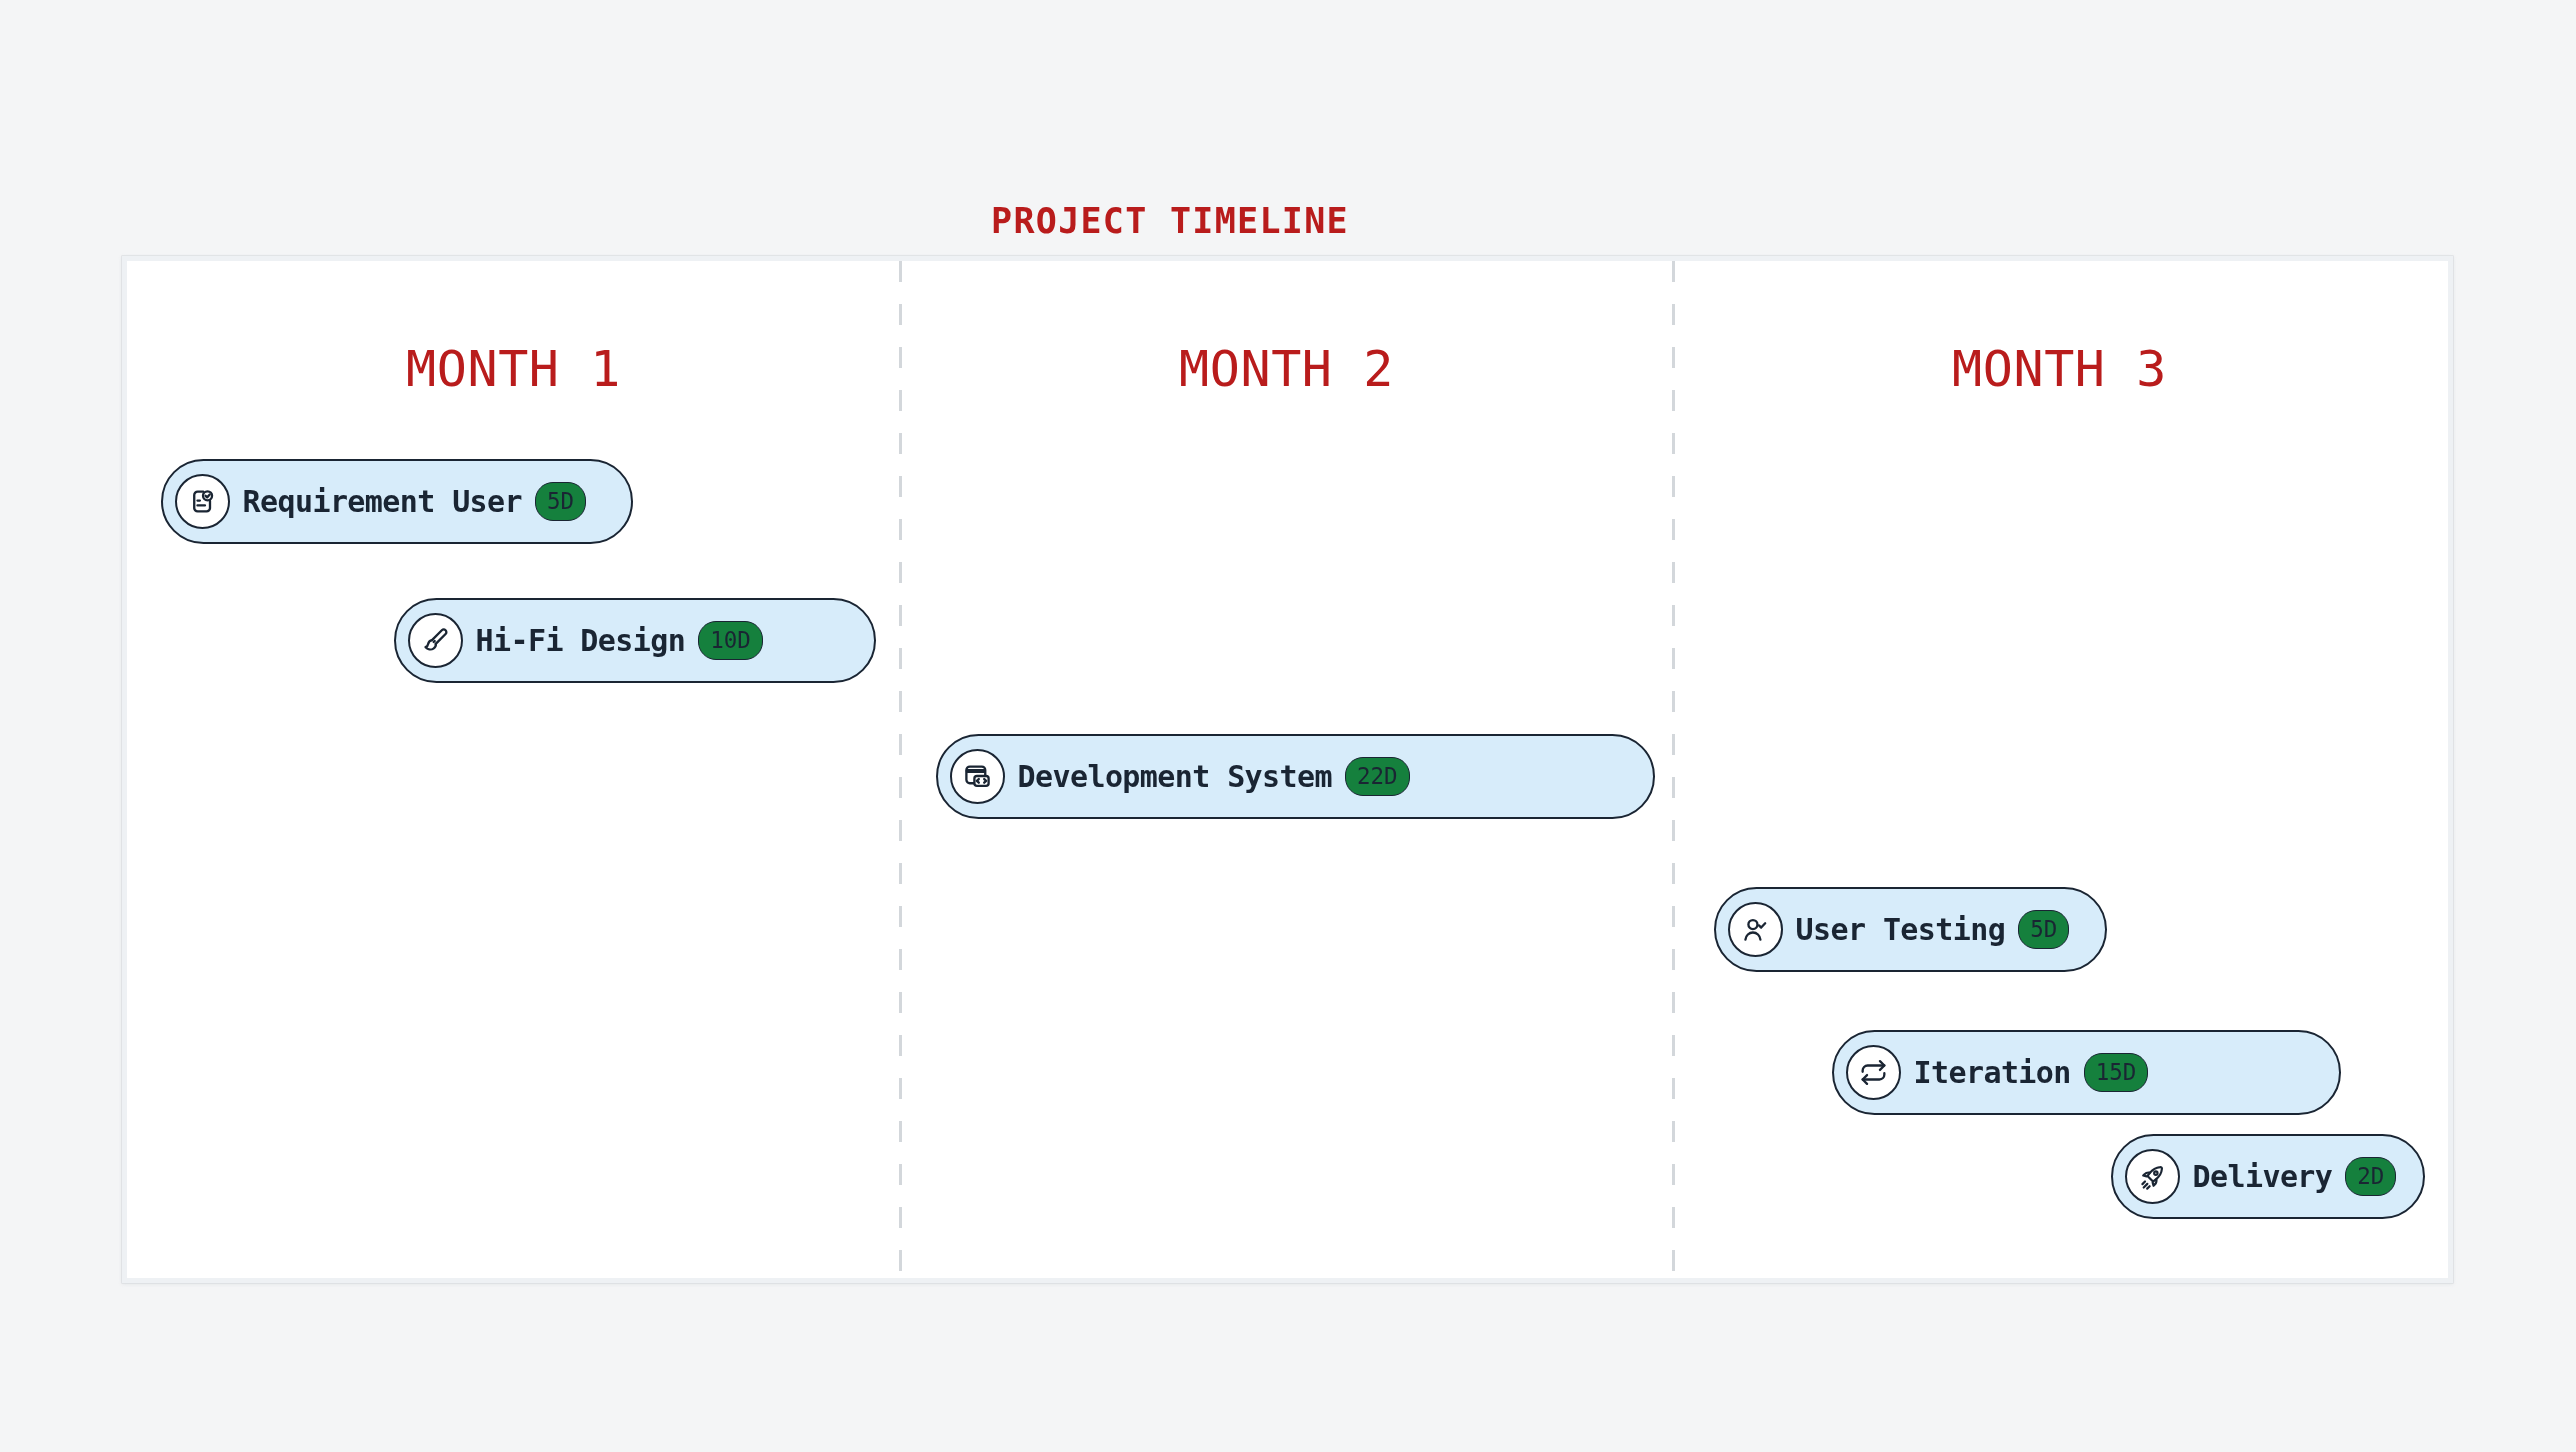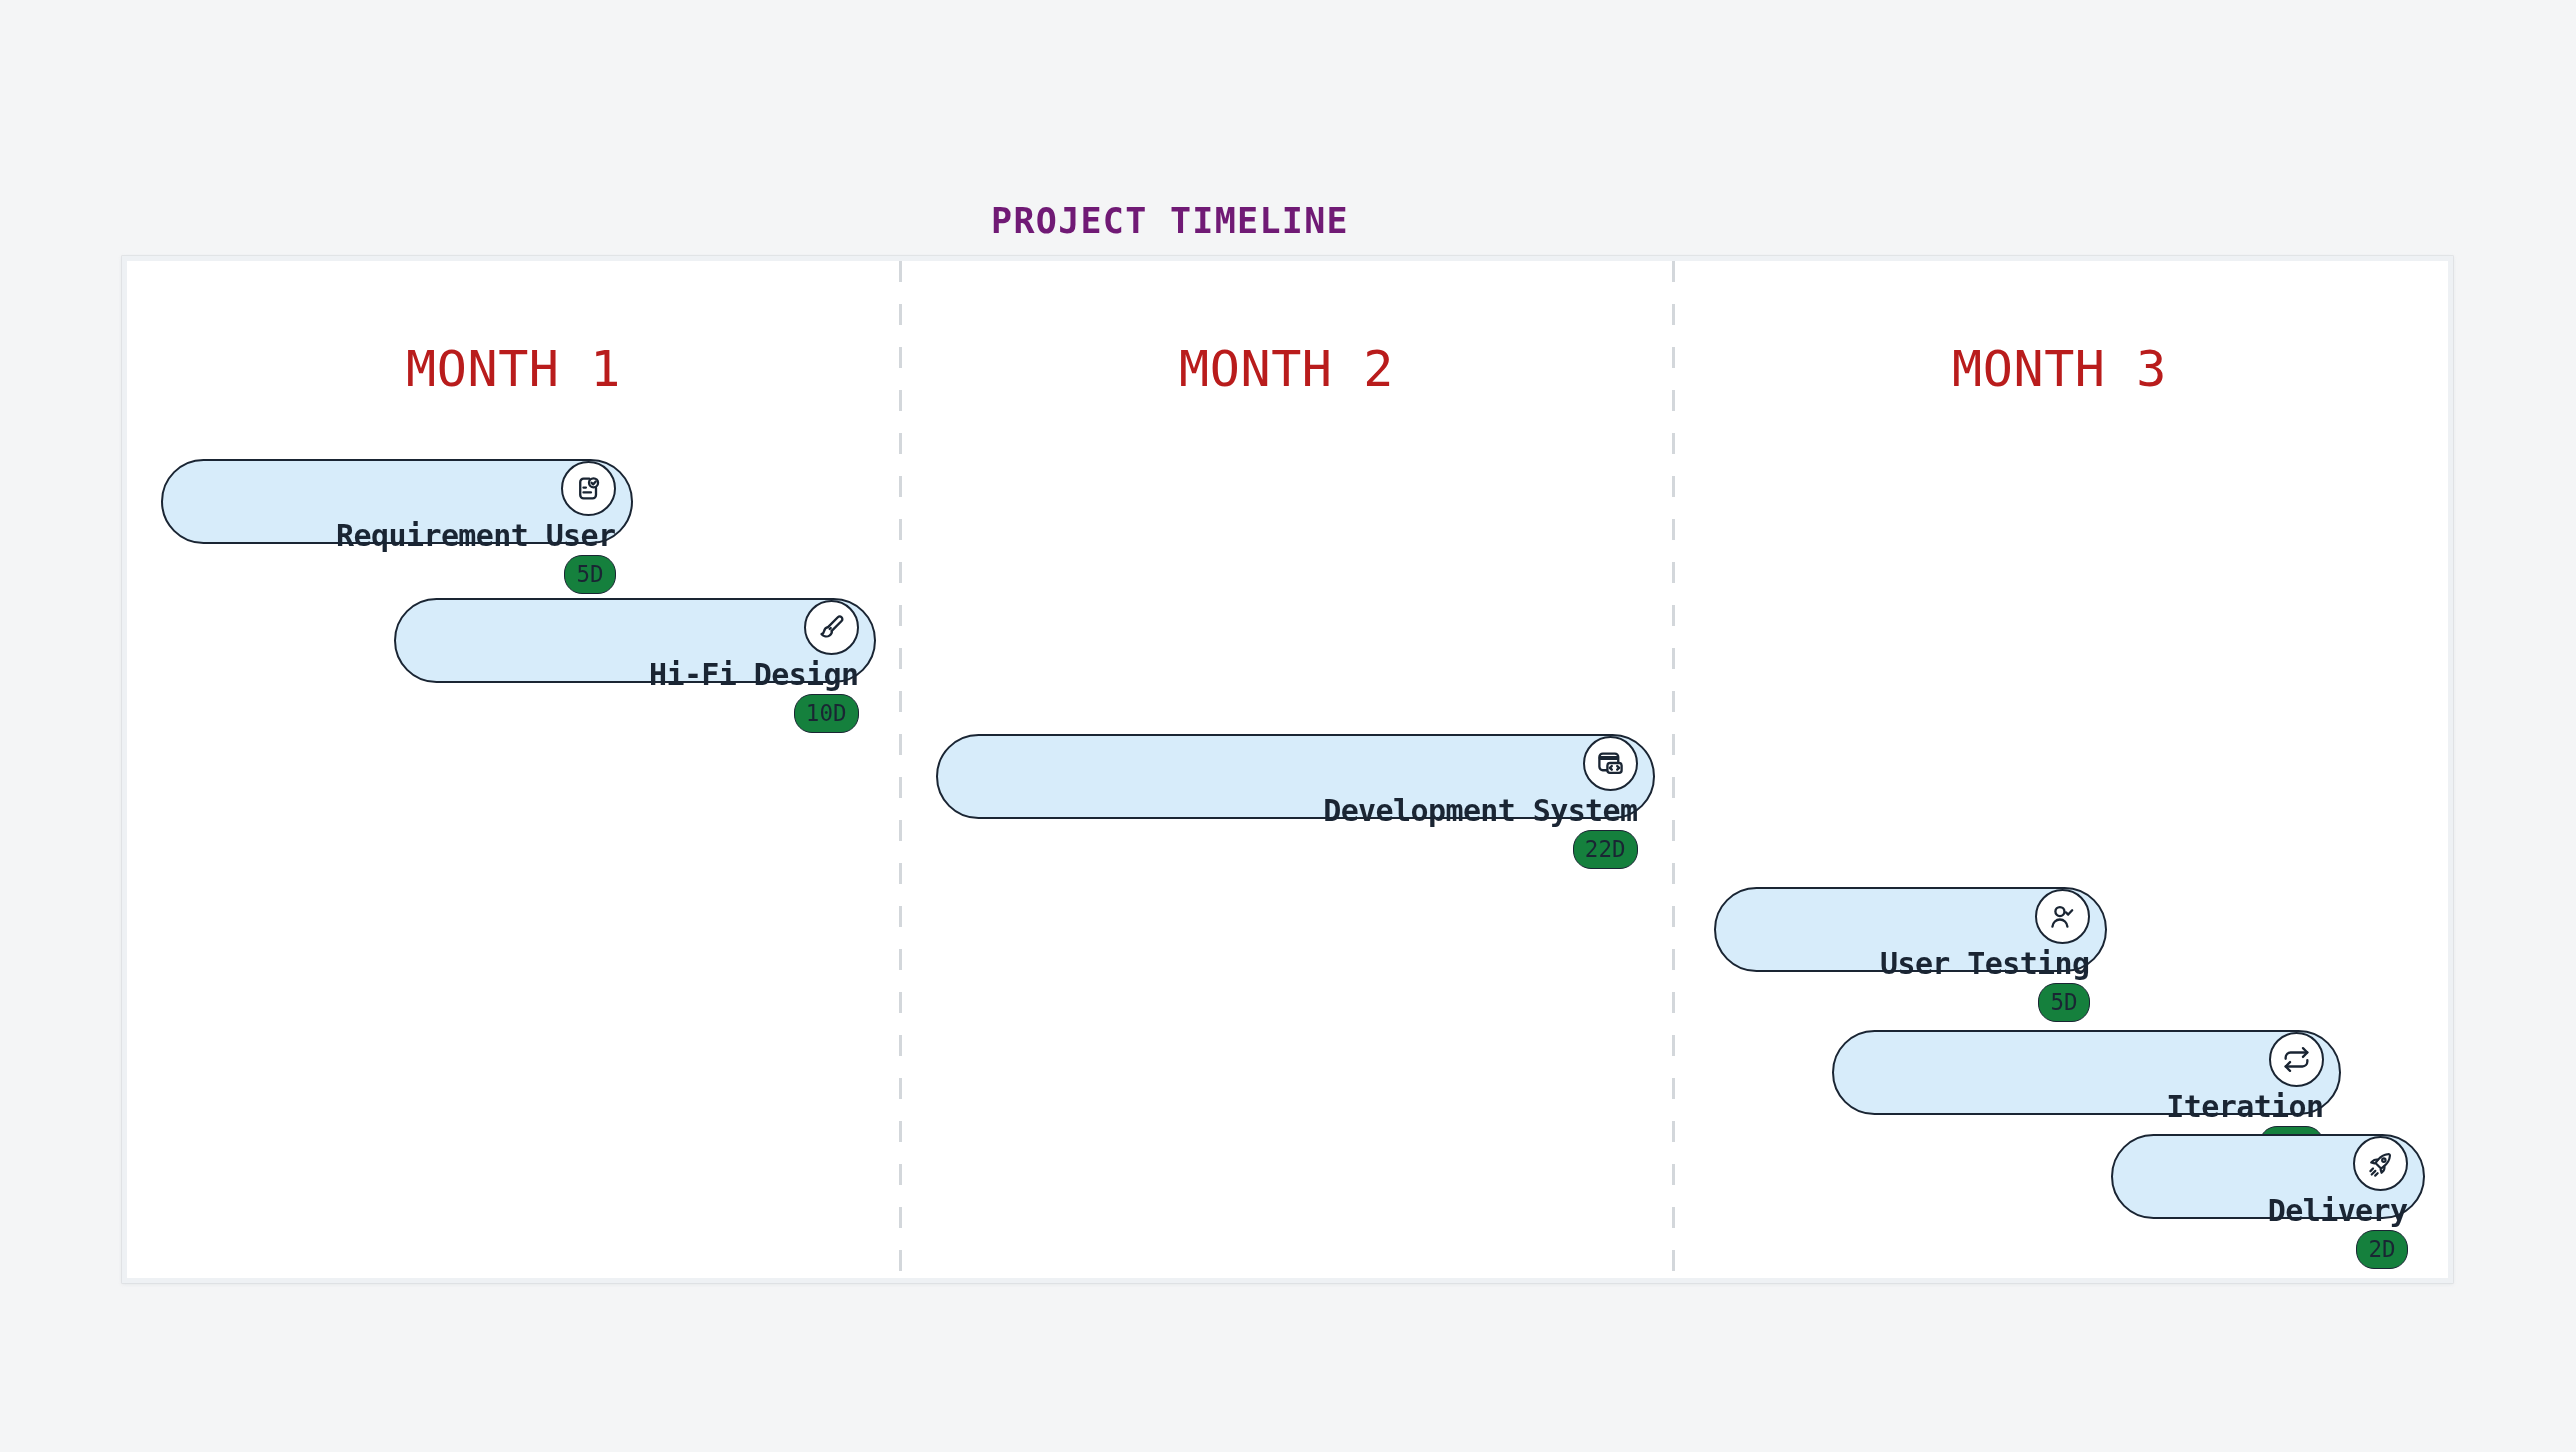--- a/index.html
+++ b/index.html
@@ -8,21 +8,21 @@
     background:#f4f5f6;
     font-family:"DejaVu Sans Mono","Liberation Mono",monospace;
     position:relative;overflow:hidden;
     color:#1a2533;
   }
   .page-title{
     position:absolute;left:0;top:181px;width:2340px;
     text-align:center;
     font-size:35px;line-height:35px;font-weight:bold;
     letter-spacing:1.3px;
-    color:#701a75;
+    color:#b91c1c;
   }
   .panel{
     position:absolute;left:122px;top:256px;
     width:2331px;height:1027px;
     box-sizing:border-box;
     background:#ffffff;
     border:5.8px solid #eef1f4;
     box-shadow:0 0 0 0.6px #d8dbde, 0 1.3px 3.9px rgba(140,150,160,0.18);
   }
   .col-divider{
@@ -34,24 +34,23 @@
     display:flex;align-items:center;justify-content:center;
     font-size:50px;font-weight:400;letter-spacing:0.6px;
     color:#b91c1c;
   }
   .task-pill{
     position:absolute;height:85px;
     box-sizing:border-box;
     background:#d7ecfa;
     border:2.6px solid #1a2533;
     border-radius:643px;
-    display:flex;align-items:flex-end;
+    display:flex;align-items:center;
     padding:0 15.5px 0 11.6px;
-    gap:2px;
-    flex-direction:column;
+    gap:13px;
   }
   .icon-circle{
     width:55px;height:55px;flex:0 0 55px;
     box-sizing:border-box;
     background:#ffffff;
     border:2.6px solid #1a2533;
     border-radius:50%;
     display:flex;align-items:center;justify-content:center;
   }
   .icon-circle svg{width:31px;height:31px;stroke:#1a2533;}

